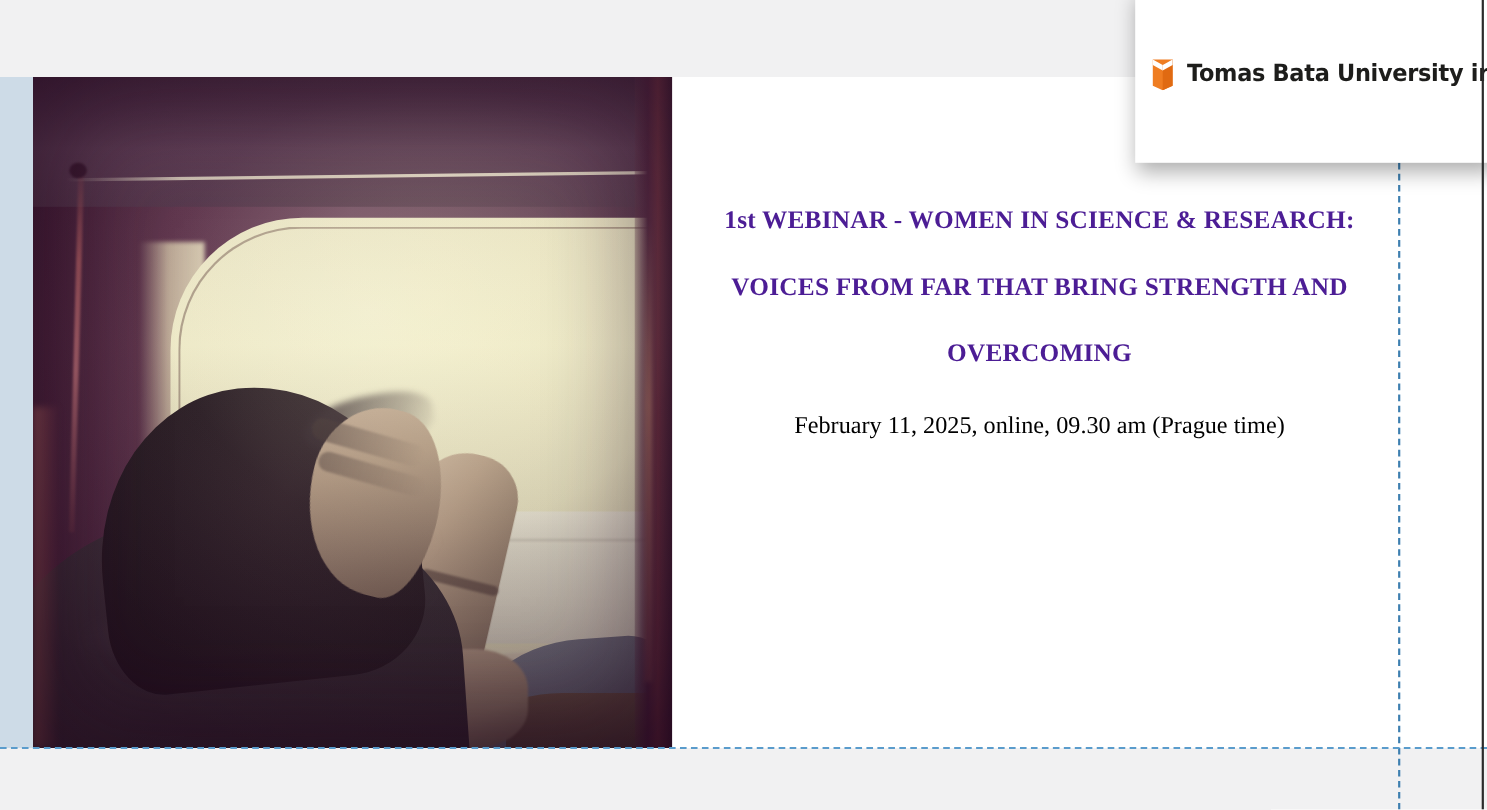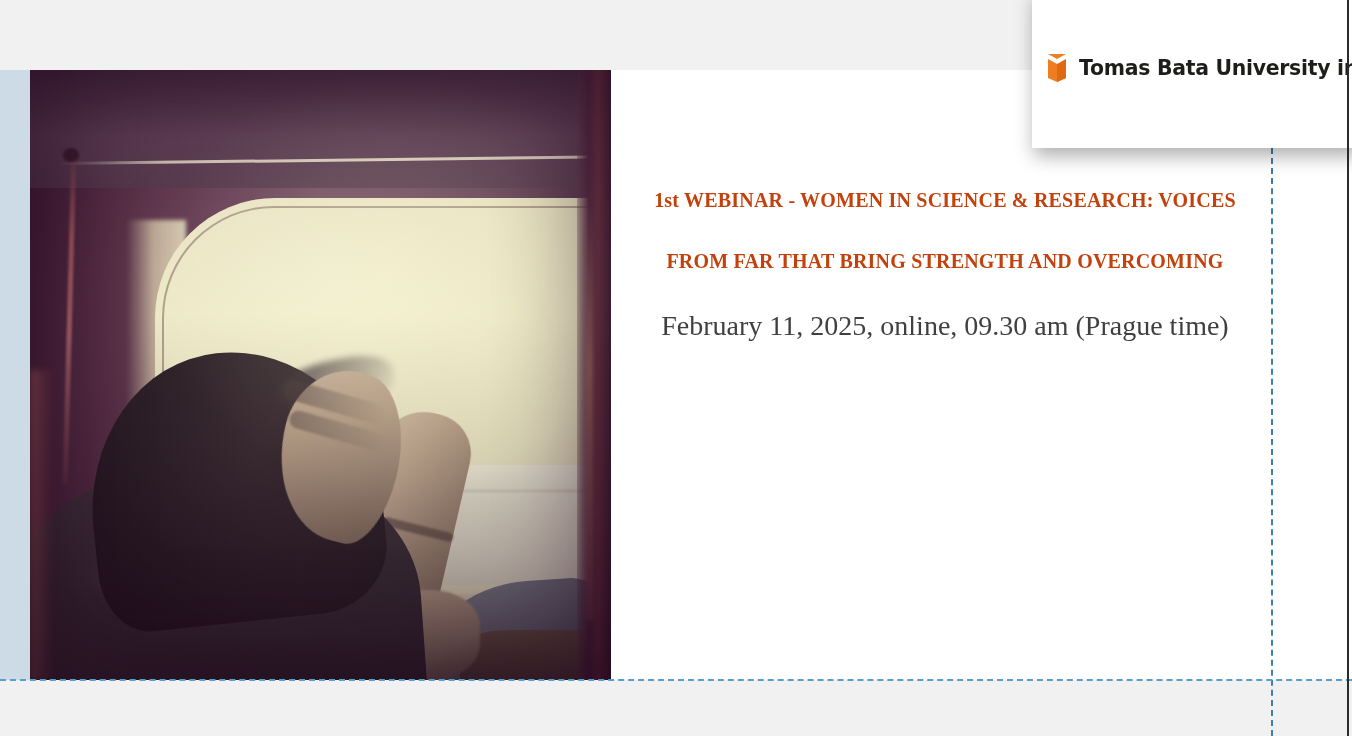--- a/index.html
+++ b/index.html
@@ -244,33 +244,33 @@
     position: absolute;
     left: 650px;
     top: 170px;
     width: 590px;
     text-align: center;
   }
   #event-title {
     margin: 0;
     font-family: "Liberation Serif", "DejaVu Serif", serif;
     font-weight: bold;
-    font-size: 20px;
+    font-size: 23px;
     line-height: 60.5px;
     letter-spacing: .2px;
-    color: #c2410c;
+    color: #4c1d95;
     white-space: normal;
   }
   #event-meta {
     margin: 22px 0 0 0;
     font-family: "Liberation Serif", "DejaVu Serif", serif;
     font-weight: normal;
-    font-size: 28px;
+    font-size: 22px;
     line-height: 26px;
-    color: #404040;
+    color: #000000;
   }
 
   
   #logo-panel {
     position: absolute;
     left: 1032px;
     top: -14px;
     width: 330px;
     height: 162px;
     background: #ffffff;

